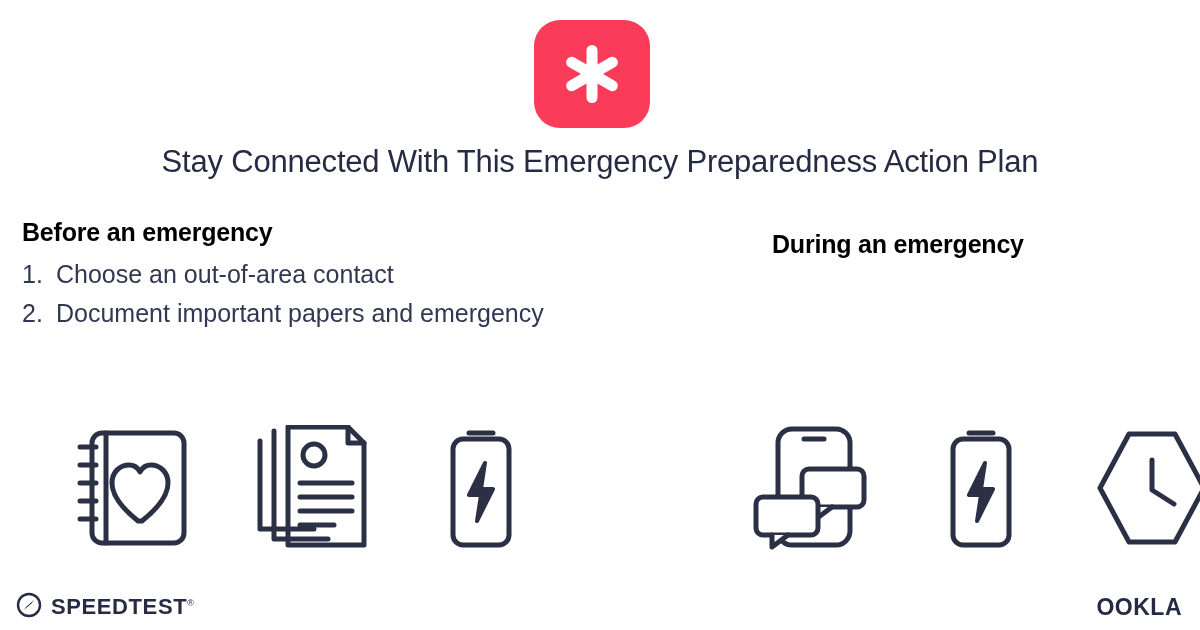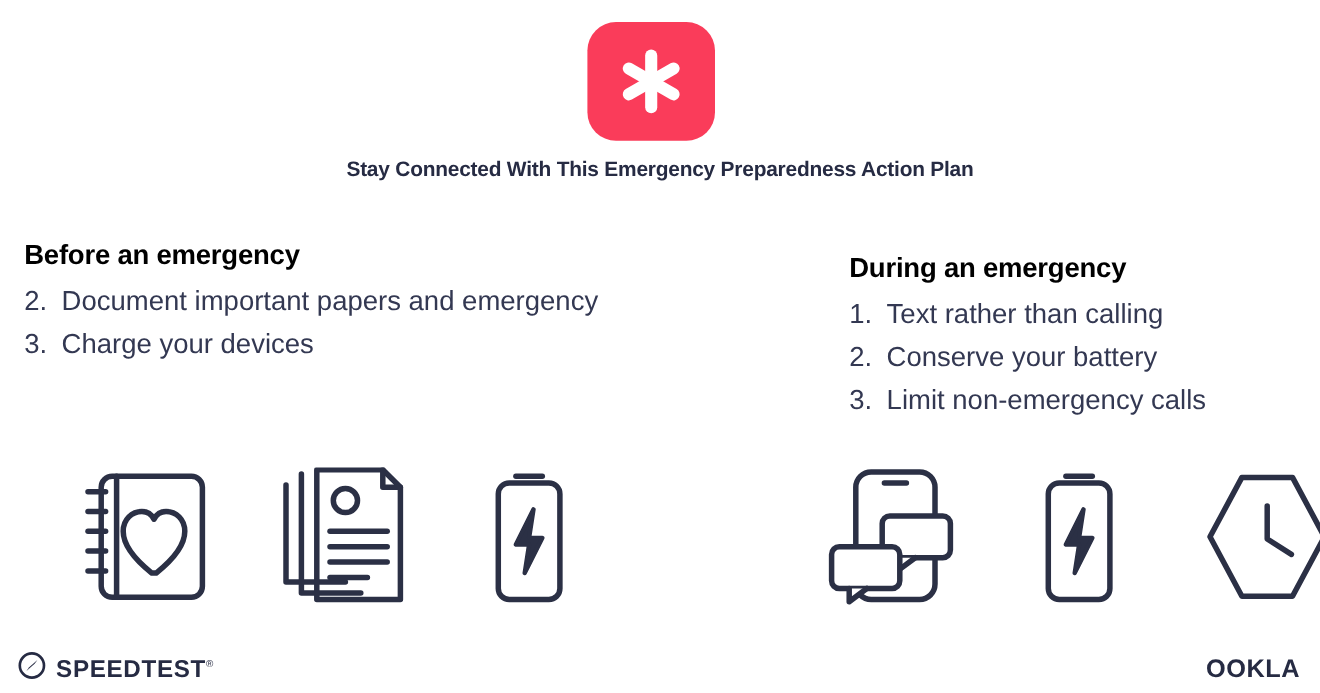--- a/index.html
+++ b/index.html
@@ -36,22 +36,22 @@
   }
   .badge svg { display: block; }
 
   
   .title {
     position: absolute;
     left: 0;
     top: 144px;
     width: 1200px;
     text-align: center;
-    font-size: 19px;
-    font-weight: bold;
+    font-size: 31px;
+    font-weight: normal;
     letter-spacing: -0.2px;
     color: #262b43;
   }
 
   
   .col {
     position: absolute;
     top: 218px;
   }
   .col-left { left: 22px; width: 730px; }
@@ -152,41 +152,30 @@
       </svg>
     </span>
   </div>
 
   <div class="title">Stay Connected With This Emergency Preparedness Action Plan</div>
 
   <div class="col col-left">
     <h2>Before an emergency</h2>
     <ol class="items">
       <li>
+        <span class="num">1.</span><span>Choose an out-of-area contact</span>
+      </li>
+      <li>
         <span class="num">2.</span><span>Document important papers and emergency</span>
       </li>
-      <li>
-        <span class="num">3.</span><span>Charge your devices</span>
-      </li>
     </ol>
   </div>
 
   <div class="col col-right">
     <h2>During an emergency</h2>
-    <ol class="items">
-      <li>
-        <span class="num">1.</span><span>Text rather than calling</span>
-      </li>
-      <li>
-        <span class="num">2.</span><span>Conserve your battery</span>
-      </li>
-      <li>
-        <span class="num">3.</span><span>Limit non-emergency calls</span>
-      </li>
-    </ol>
   </div>
 
   <div class="icons icons-left">
     <div class="icon-box">
       <svg width="120" height="126" viewBox="0 0 120 126" fill="none" stroke="#2b3045" stroke-width="5" stroke-linecap="round" stroke-linejoin="round" aria-hidden="true">
         <rect x="20" y="8" width="92" height="110" rx="10"></rect>
         <line x1="34" y1="8" x2="34" y2="118"></line>
         <path d="M66 96 C46 80 40 68 40 58 C40 47 48 40 57 40 C62 40 66 43 68 47 C70 43 74 40 79 40 C88 40 96 47 96 58 C96 68 90 80 70 96 Z"></path>
         <line x1="8" y1="22" x2="24" y2="22"></line>
         <line x1="8" y1="40" x2="24" y2="40"></line>

